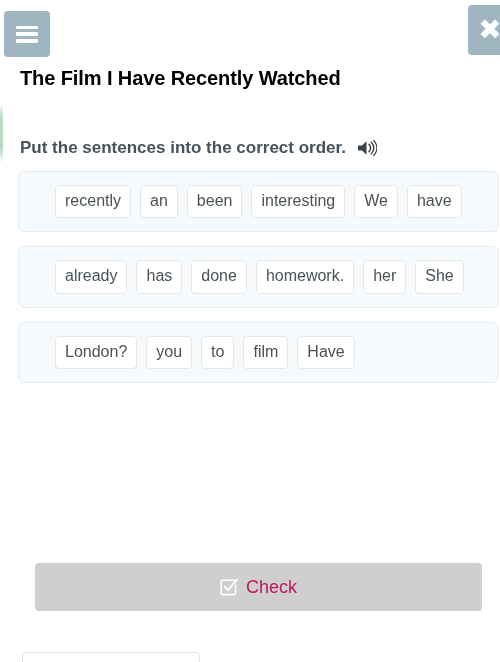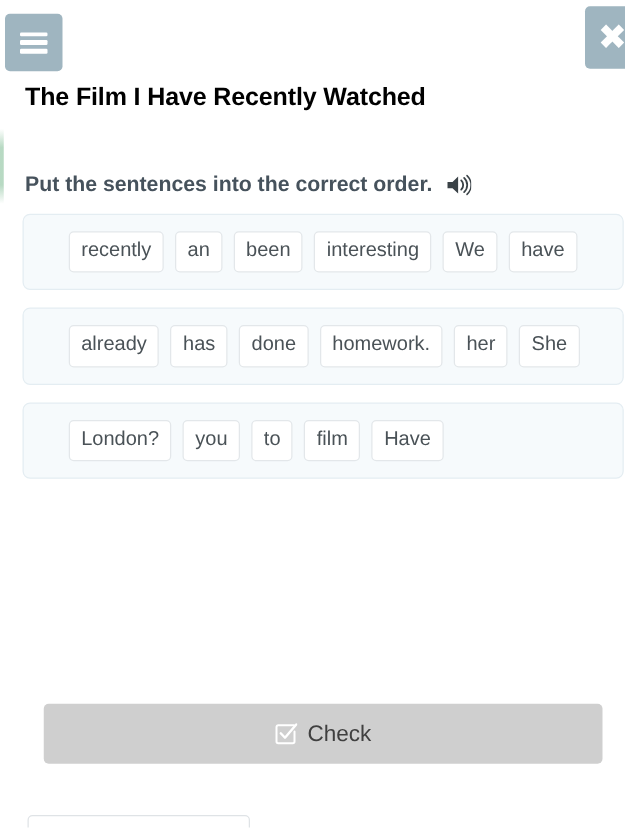--- a/index.html
+++ b/index.html
@@ -144,21 +144,21 @@
   
   .check-button {
     position: absolute;
     left: 35px;
     top: 563px;
     width: 447px;
     height: 48px;
     background: #cfcfcf;
     border: none;
     border-radius: 4px;
-    color: #404040;
+    color: #be185d;
     font-size: 18px;
     font-family: "Liberation Sans", sans-serif;
     display: flex;
     align-items: center;
     justify-content: center;
     gap: 8px;
     cursor: pointer;
   }
   .check-box-icon {
     display: inline-flex;

